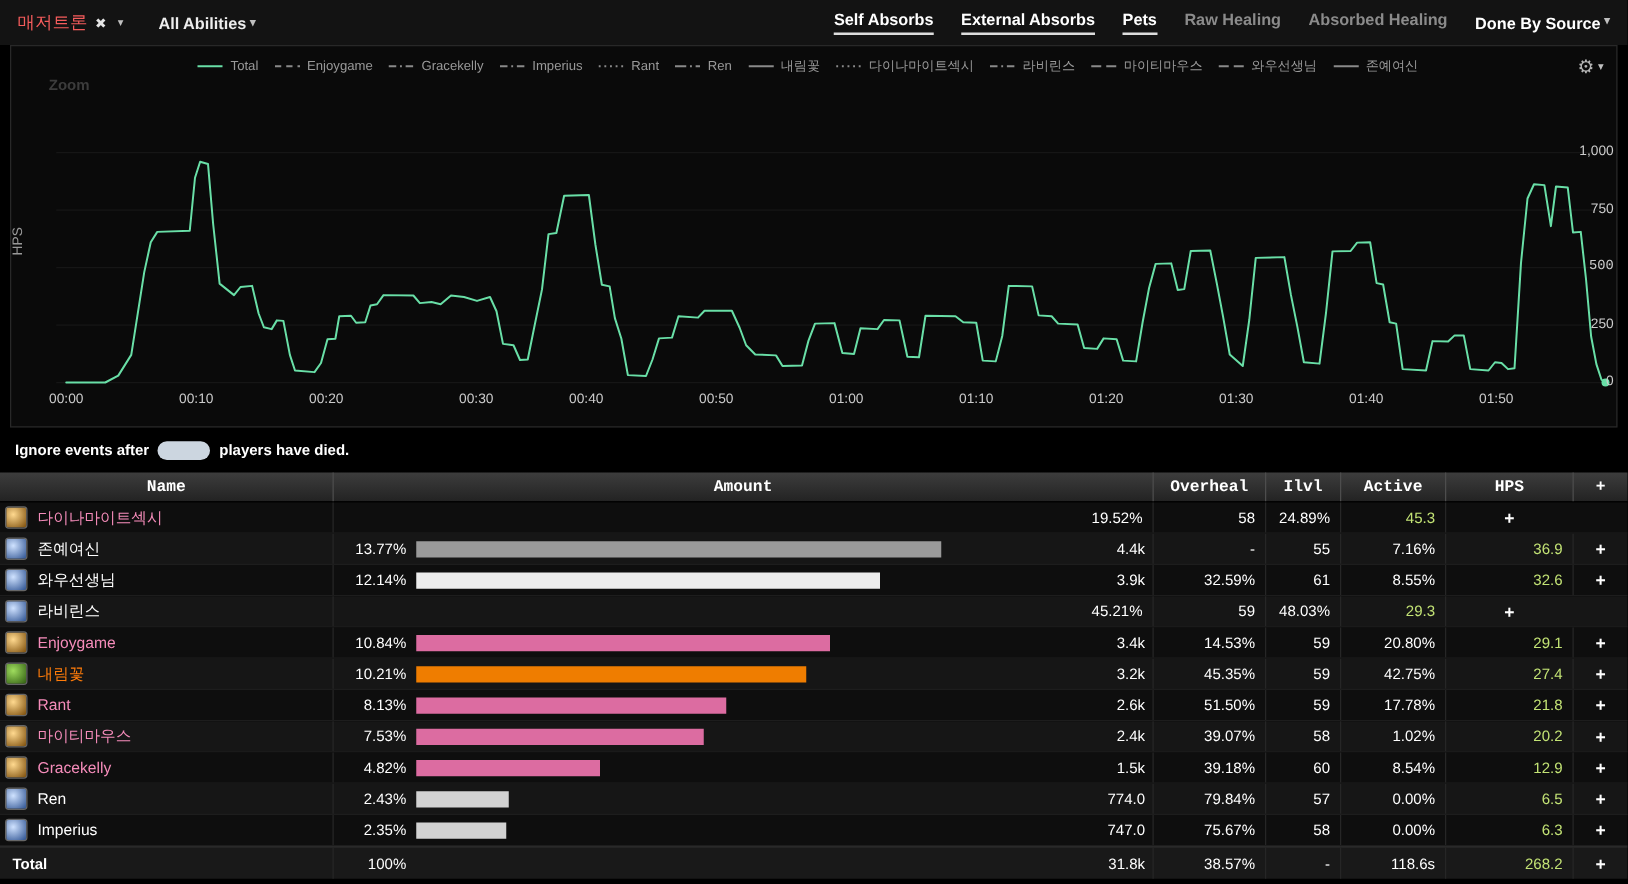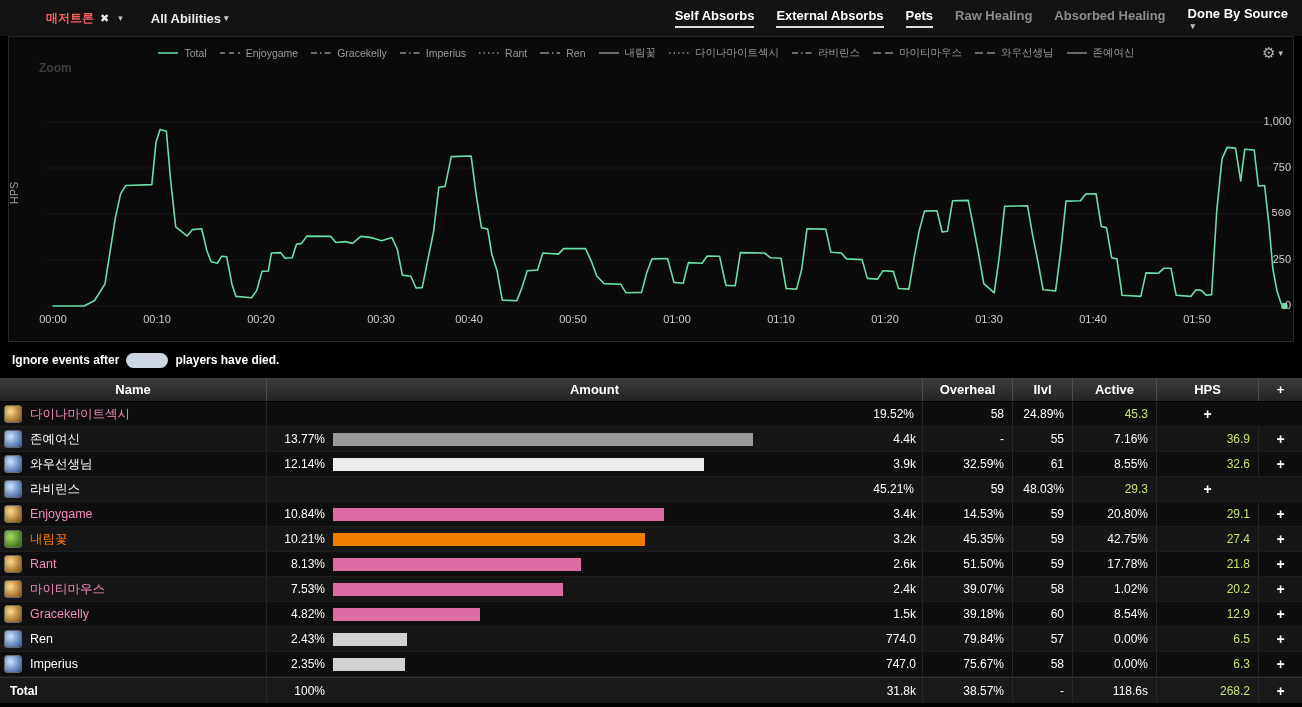--- a/index.html
+++ b/index.html
@@ -1,29 +1,29 @@
 <!DOCTYPE html>
 <html><head>
 <meta charset="utf-8">
 <style>
   html,body{margin:0;padding:0;}
   body{width:1302px;height:707px;background:#000;font-family:"Liberation Sans",sans-serif;color:#fff;position:relative;overflow:hidden;}
 
   
   .topbar{position:absolute;top:0;left:0;right:0;height:36px;background:#131313;display:flex;align-items:center;padding:0 14px;font-size:13px;box-sizing:border-box;}
   .boss-group{display:flex;align-items:center;gap:6px;cursor:pointer;}
-  .boss-name{color:#f55c5c;font-weight:bold;font-size:12px;margin-left:32px;}
+  .boss-name{color:#f55c5c;font-weight:normal;font-size:14px;}
   .close-x{color:#e6e6e6;font-size:11px;cursor:pointer;}
   .caret{color:#c0c0c0;font-size:9px;margin-left:3px;}
   .abilities{margin-left:28px;font-weight:bold;color:#ededed;display:flex;align-items:center;cursor:pointer;}
   .topbar-right{margin-left:auto;display:flex;align-items:center;gap:22px;}
   .tabs{display:flex;align-items:center;gap:22px;}
   .tab{font-weight:bold;color:#fff;padding-bottom:3px;border-bottom:2px solid #ddd;cursor:pointer;white-space:nowrap;}
   .tab.inactive{color:#8b8b8b;border-bottom-color:transparent;}
-  .doneby{font-weight:bold;color:#fff;display:flex;align-items:flex-start;cursor:pointer;white-space:nowrap;flex-direction:column;}
+  .doneby{font-weight:bold;color:#fff;display:flex;align-items:flex-start;cursor:pointer;white-space:nowrap;}
 
   
   .chart-panel{position:absolute;left:8px;top:36px;width:1286px;height:306px;background:#0a0a0a;border:1px solid #282828;box-sizing:border-box;}
   .legend{position:absolute;top:9px;left:40px;right:50px;display:flex;justify-content:center;align-items:center;gap:12px;font-size:10.5px;color:#999;flex-wrap:nowrap;}
   .legend-item{display:flex;align-items:center;gap:5px;cursor:pointer;white-space:nowrap;}
   .gear{position:absolute;top:7px;right:10px;color:#b5b5b5;font-size:15px;display:flex;align-items:center;cursor:pointer;}
   .zoom-label{position:absolute;left:30px;top:24px;color:#3c3c3c;font-size:12px;font-weight:bold;}
   .y-title{position:absolute;left:-6px;top:150px;transform:rotate(-90deg);color:#999;font-size:11px;}
   #plot{position:absolute;left:28px;top:42px;cursor:crosshair;}
   .xtick{position:absolute;transform:translateX(-50%);top:276px;color:#ccc;font-size:11px;}
@@ -32,21 +32,21 @@
   
   .controls{position:absolute;top:342px;left:0;right:0;height:36px;display:flex;align-items:center;justify-content:space-between;padding:0 12px;font-size:12px;font-weight:bold;box-sizing:border-box;}
   .ctl-left,.ctl-right{display:flex;align-items:center;gap:7px;justify-content:flex-end;}
   .pill-input{background:#ccd6e0;border:none;border-radius:8px;height:15px;width:30px;outline:none;padding:0 6px;font-size:11px;}
   .filter-input{background:#ccd6e0;border:none;border-radius:9px;height:17px;width:200px;outline:none;padding:0 8px;font-size:11px;}
 
   
   .table{position:absolute;top:378px;left:0;width:1302px;}
   .trow{display:grid;grid-template-columns:266px 656px 90px 60px 84px 102px 44px;align-items:stretch;height:25px;font-size:12px;box-sizing:border-box;}
   .thead{height:24px;background:linear-gradient(#3d3d3d,#232323);border-bottom:1px solid #000;}
-  .th{display:flex;align-items:center;justify-content:center;font-weight:bold;font-size:13px;border-left:1px solid #4d4d4d;cursor:pointer;}
+  .th{display:flex;align-items:center;justify-content:center;font-weight:bold;font-size:13px;border-left:1px solid #4d4d4d;cursor:pointer;font-family:Liberation Mono, monospace;}
   .th:first-child{border-left:none;}
   #tbody .trow:nth-child(odd){background:#0e0e0e;}
   #tbody .trow:nth-child(even){background:#161616;}
   .trow.body{border-bottom:1px solid #1d1d1d;cursor:pointer;}
   .cell{display:flex;align-items:center;}
   .cell-name{gap:8px;padding-left:4px;overflow:hidden;}
   .class-icon{width:18px;height:18px;border-radius:3px;border:1px solid #666;flex:0 0 auto;box-sizing:border-box;}
   .pname{font-size:12.5px;white-space:nowrap;}
   .cell-amount{border-left:1px solid #262626;}
   .pct{width:58px;text-align:right;flex:0 0 auto;}

